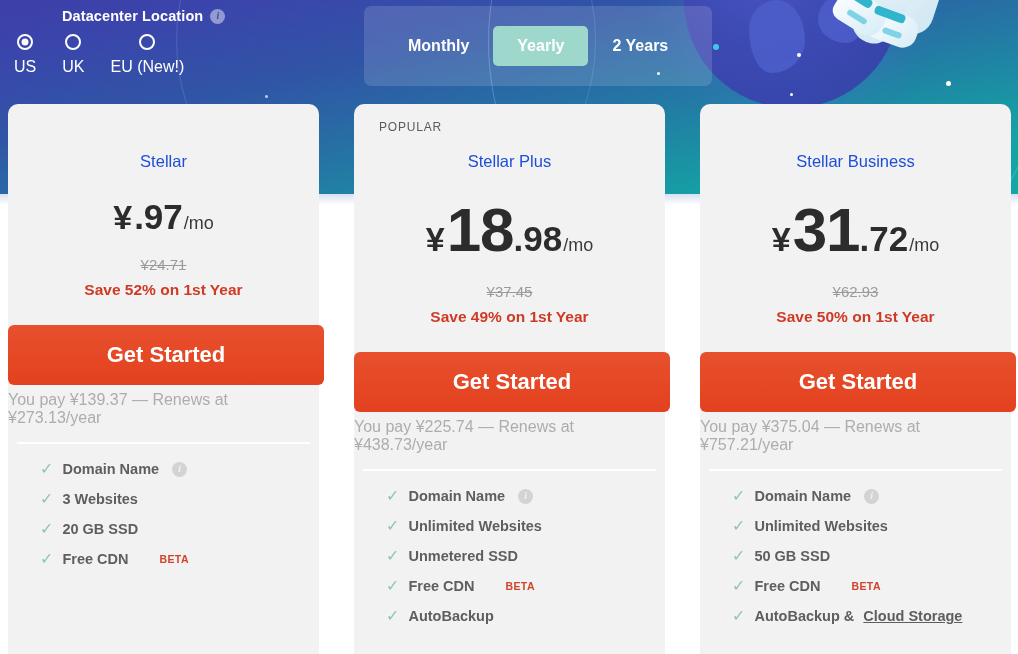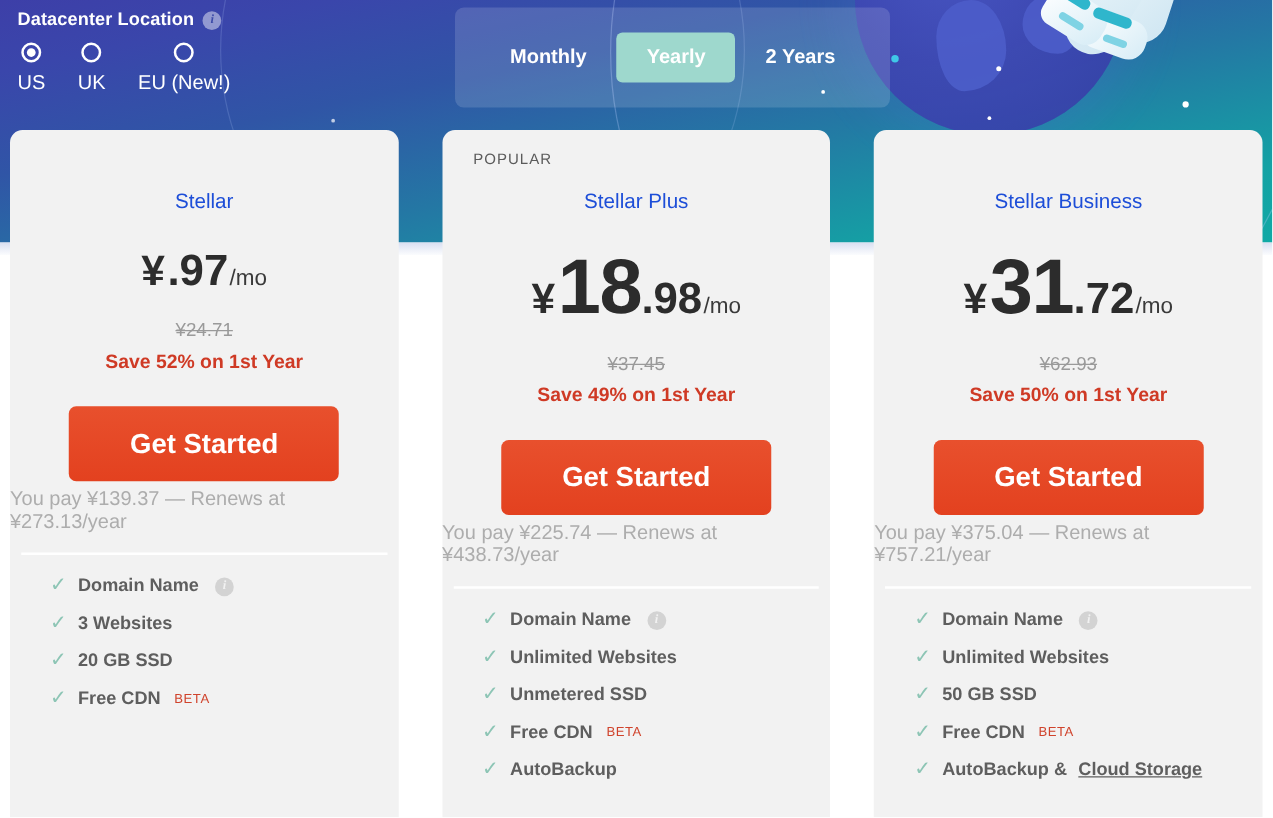--- a/index.html
+++ b/index.html
@@ -137,20 +137,21 @@
     position: absolute;
     left: 14px;
     top: 8px;
     color: #ffffff;
     z-index: 20;
   }
   .dc-title-row {
     display: flex;
     align-items: center;
     gap: 7px;
+    margin-left: 48px;
   }
   .dc-title {
     font-size: 14.5px;
     font-weight: bold;
     color: #ffffff;
     letter-spacing: 0.1px;
   }
   .info-dot {
     display: inline-flex;
     align-items: center;
@@ -308,21 +309,21 @@
   .save-line {
     text-align: center;
     margin-top: 8px;
     font-size: 15.5px;
     font-weight: bold;
     color: #cf3a25;
   }
 
   .cta {
     display: block;
-    width: 216px;
+    width: 316px;
     margin: 26px auto 0;
     padding: 17px 0;
     border: none;
     border-radius: 6px;
     background: linear-gradient(180deg, #e8502d 0%, #e3411f 100%);
     color: #ffffff;
     font-family: "Liberation Sans", sans-serif;
     font-size: 22px;
     font-weight: bold;
     cursor: pointer;
@@ -375,23 +376,23 @@
     font-weight: bold;
     font-style: italic;
     font-family: "Liberation Serif", serif;
     line-height: 1;
     margin-left: 4px;
     cursor: pointer;
   }
   .beta {
     color: #d0432c;
     font-size: 10.5px;
-    font-weight: normal;
+    font-weight: bold;
     letter-spacing: 0.4px;
-    margin-left: 2px;
+    margin-left: 22px;
   }
   .feat-link {
     color: #5e5e5e;
     text-decoration: underline;
     cursor: pointer;
   }
 </style>
 </head>
 <body>
 

